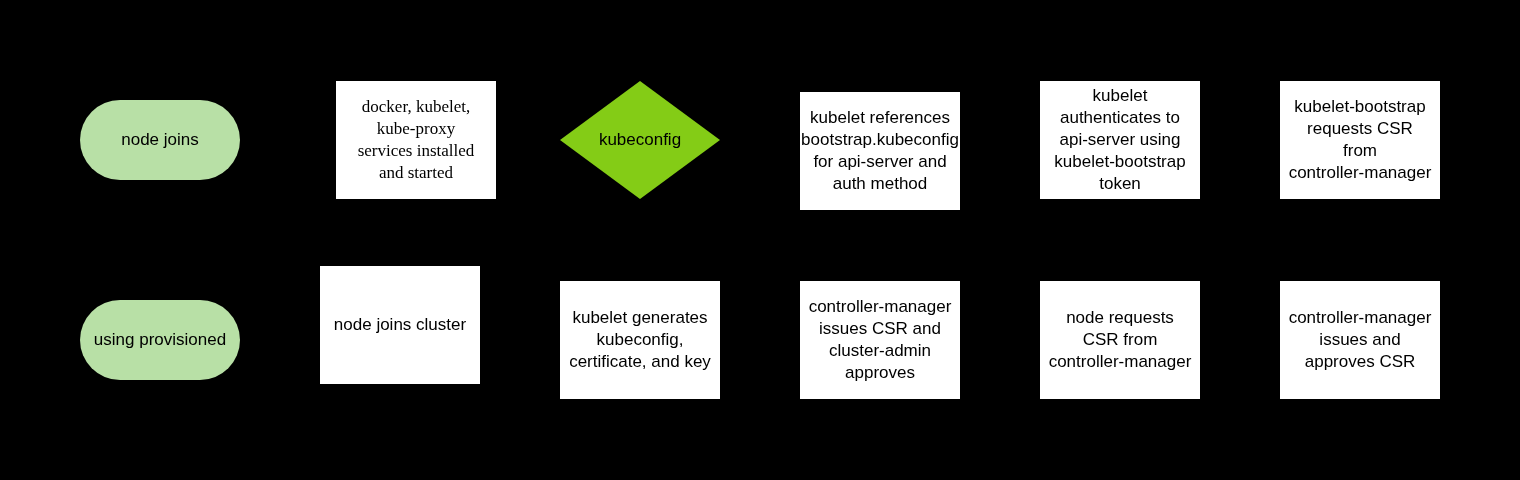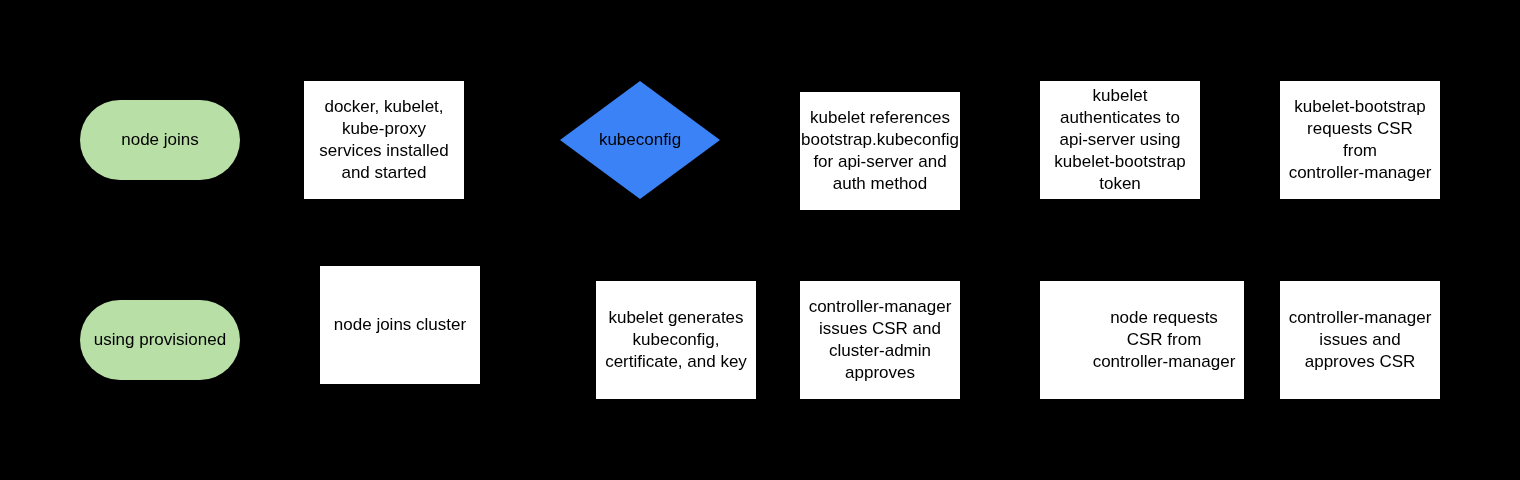--- a/index.html
+++ b/index.html
@@ -33,39 +33,39 @@
   }
   .terminator {
     width: 160px;
     height: 80px;
     background: #b8e0a6;
     border-radius: 40px;
   }
   .decision {
     width: 160px;
     height: 118px;
-    background: #3b82f6;
+    background: #84cc16;
     clip-path: polygon(50% 0, 100% 50%, 50% 100%, 0 50%);
   }
   .label {
     white-space: pre-line;
     text-align: center;
     flex-shrink: 0; 
   }
 </style>
 </head>
 <body>
 
 <div class="canvas">
 
   <div class="node terminator" style="left:80px; top:100px;">
     <div class="label">node joins</div>
   </div>
 
-  <div class="node process" style="left:304px; top:81px;">
+  <div class="node process" style="left:336px; top:81px;font-family:Liberation Serif, serif;">
     <div class="label">docker, kubelet,
 kube-proxy
 services installed
 and started</div>
   </div>
 
   <div class="node decision" style="left:560px; top:81px;">
     <div class="label">kubeconfig</div>
   </div>
 
@@ -92,34 +92,34 @@
   </div>
 
   <div class="node terminator" style="left:80px; top:300px;">
     <div class="label">using provisioned</div>
   </div>
 
   <div class="node process" style="left:320px; top:266px;">
     <div class="label">node joins cluster</div>
   </div>
 
-  <div class="node process" style="left:560px; top:281px;margin-left:36px;">
+  <div class="node process" style="left:560px; top:281px;">
     <div class="label">kubelet generates
 kubeconfig,
 certificate, and key</div>
   </div>
 
   <div class="node process" style="left:800px; top:281px;">
     <div class="label">controller-manager
 issues CSR and
 cluster-admin
 approves</div>
   </div>
 
-  <div class="node process" style="left:1040px; top:281px;padding-left:44px;">
+  <div class="node process" style="left:1040px; top:281px;">
     <div class="label">node requests
 CSR from
 controller-manager</div>
   </div>
 
   <div class="node process" style="left:1280px; top:281px;">
     <div class="label">controller-manager
 issues and
 approves CSR</div>
   </div>

